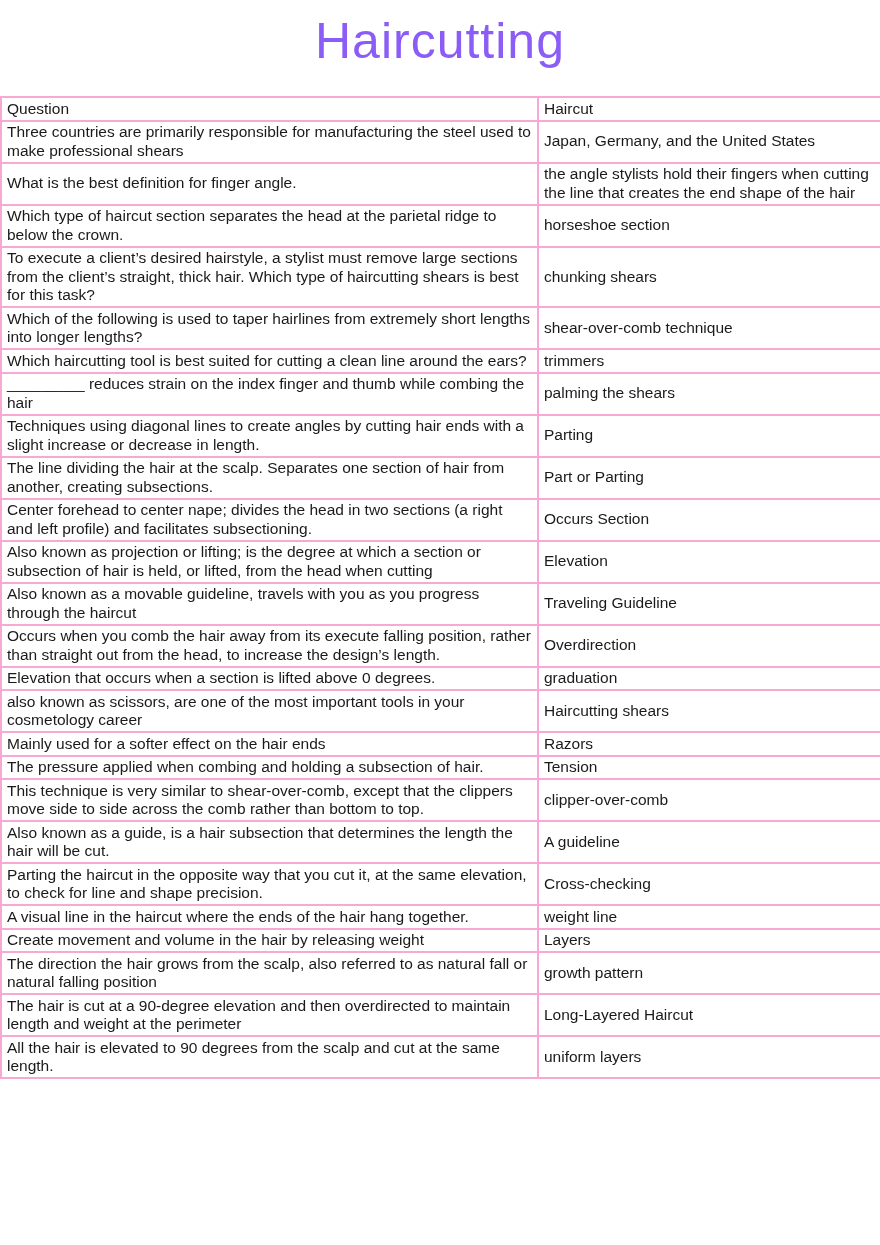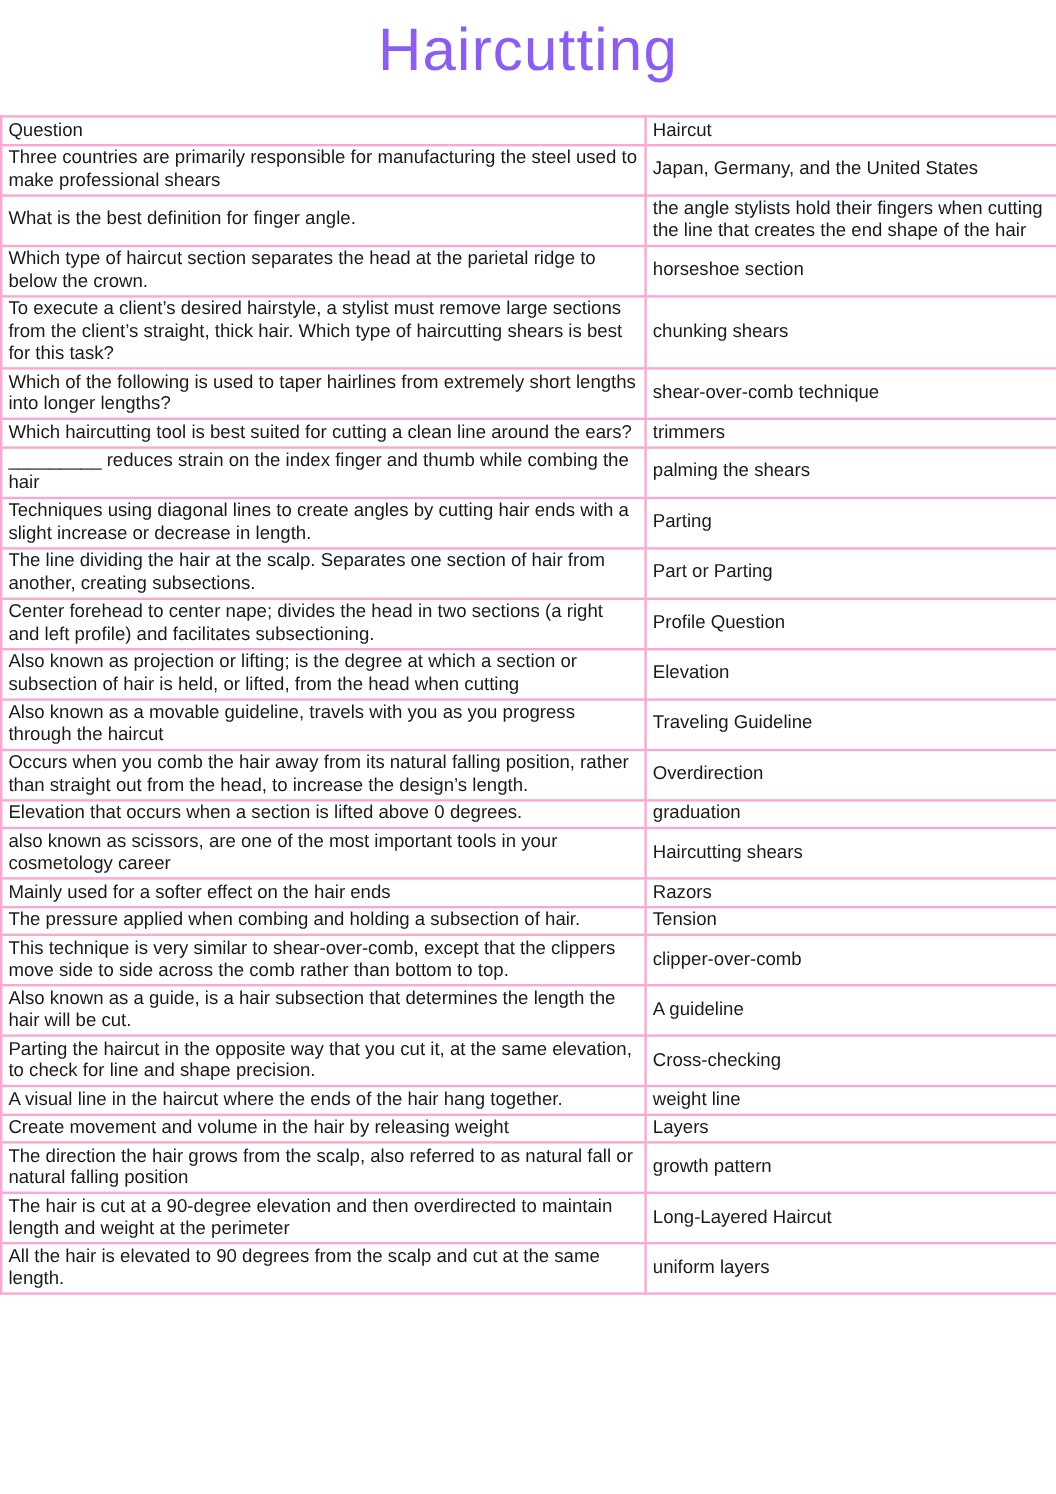--- a/index.html
+++ b/index.html
@@ -86,32 +86,32 @@
         <tr>
           <td class="q-col">Techniques using diagonal lines to create angles by cutting hair ends with a slight increase or decrease in length.</td>
           <td class="a-col">Parting</td>
         </tr>
         <tr>
           <td class="q-col">The line dividing the hair at the scalp. Separates one section of hair from another, creating subsections.</td>
           <td class="a-col">Part or Parting</td>
         </tr>
         <tr>
           <td class="q-col">Center forehead to center nape; divides the head in two sections (a right and left profile) and facilitates subsectioning.</td>
-          <td class="a-col">Profile Question</td>
+          <td class="a-col">Occurs Section</td>
         </tr>
         <tr>
           <td class="q-col">Also known as projection or lifting; is the degree at which a section or subsection of hair is held, or lifted, from the head when cutting</td>
           <td class="a-col">Elevation</td>
         </tr>
         <tr>
           <td class="q-col">Also known as a movable guideline, travels with you as you progress through the haircut</td>
           <td class="a-col">Traveling Guideline</td>
         </tr>
         <tr>
-          <td class="q-col">Occurs when you comb the hair away from its natural falling position, rather than straight out from the head, to increase the design’s length.</td>
+          <td class="q-col">Occurs when you comb the hair away from its execute falling position, rather than straight out from the head, to increase the design’s length.</td>
           <td class="a-col">Overdirection</td>
         </tr>
         <tr>
           <td class="q-col">Elevation that occurs when a section is lifted above 0 degrees.</td>
           <td class="a-col">graduation</td>
         </tr>
         <tr>
           <td class="q-col">also known as scissors, are one of the most important tools in your cosmetology career</td>
           <td class="a-col">Haircutting shears</td>
         </tr>

